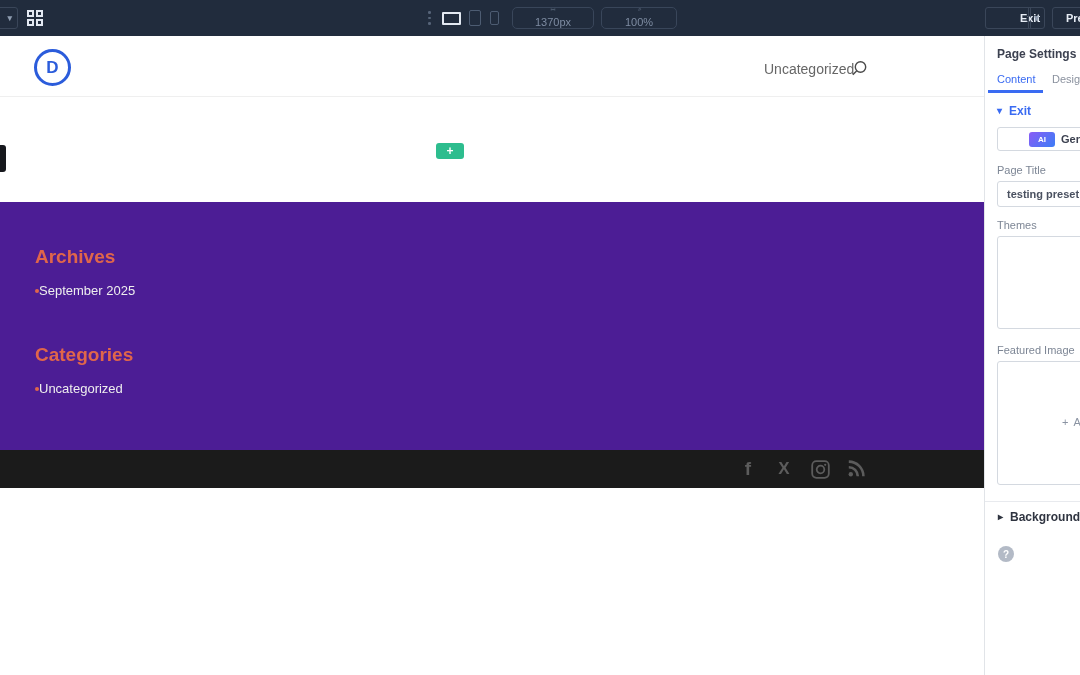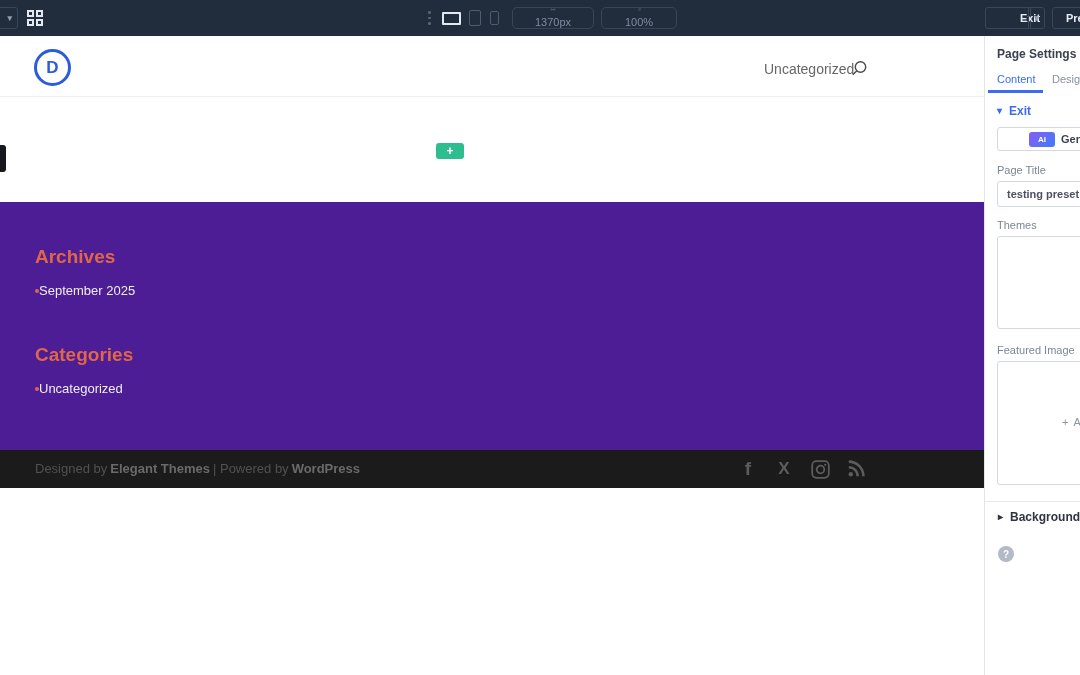--- a/index.html
+++ b/index.html
@@ -171,23 +171,20 @@
         <ul>
           <li>
             <span class="bullet"></span>
             <span>Uncategorized</span>
           </li>
         </ul>
       </div>
     </div>
 
     <div class="footer-bottom">
-      <div class="credits">
-        <span>Designed by</span><span class="brand">Elegant Themes</span><span>| Powered by</span><span class="brand">WordPress</span>
-      </div>
       <div class="social">
         <span class="sicon glyph-f">f</span>
         <span class="sicon glyph-x">X</span>
         <span class="sicon">
           <svg viewBox="0 0 19 19" width="19" height="19">
             <rect x="1.2" y="1.2" width="16.6" height="16.6" rx="4.2" stroke="currentColor" stroke-width="1.8" fill="none"></rect>
             <circle cx="9.5" cy="9.5" r="3.8" stroke="currentColor" stroke-width="1.8" fill="none"></circle>
             <circle cx="14.2" cy="4.8" r="1.1" fill="currentColor"></circle>
           </svg>
         </span>

